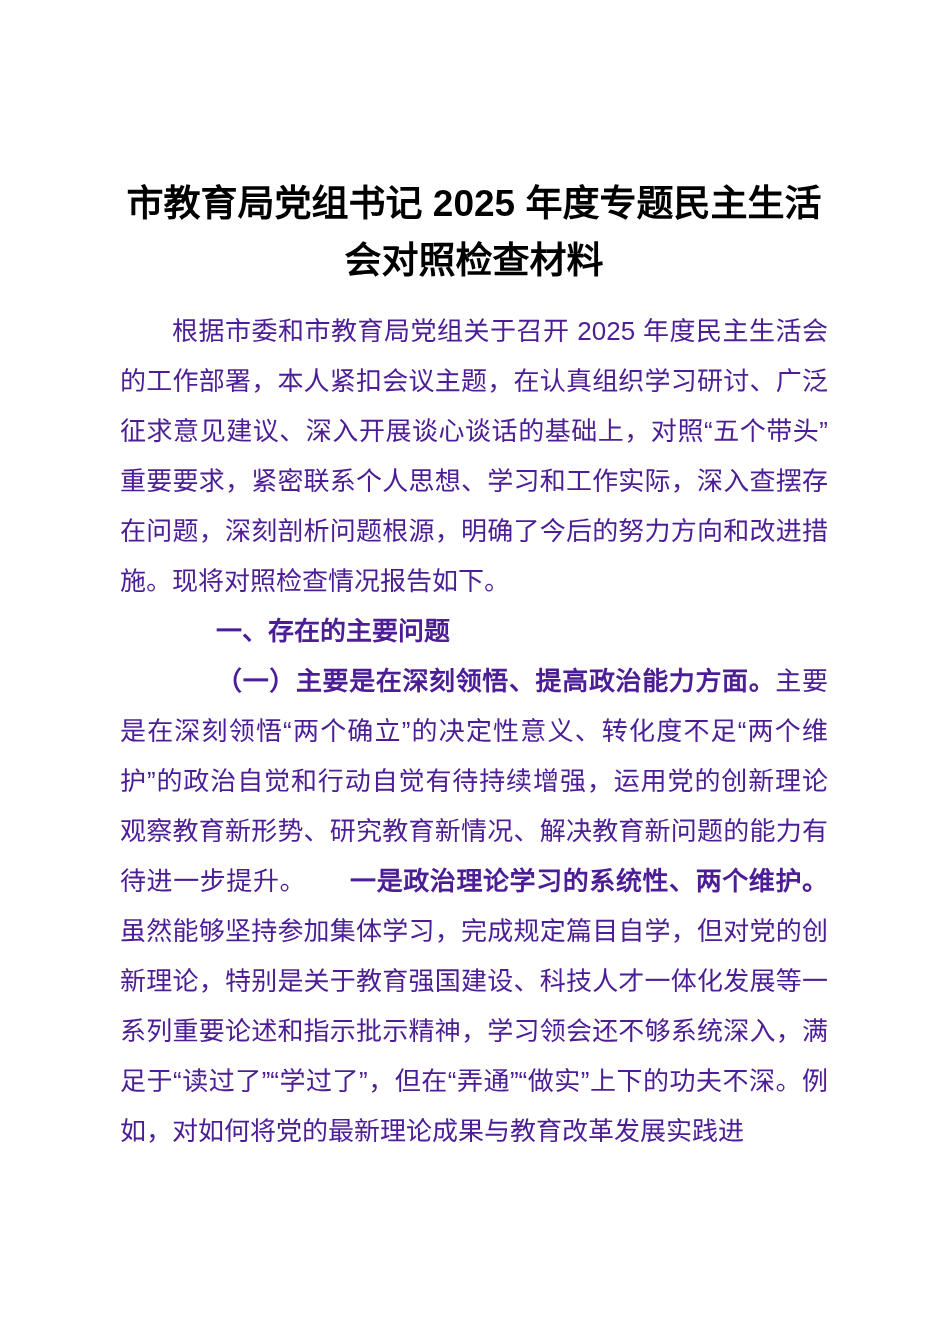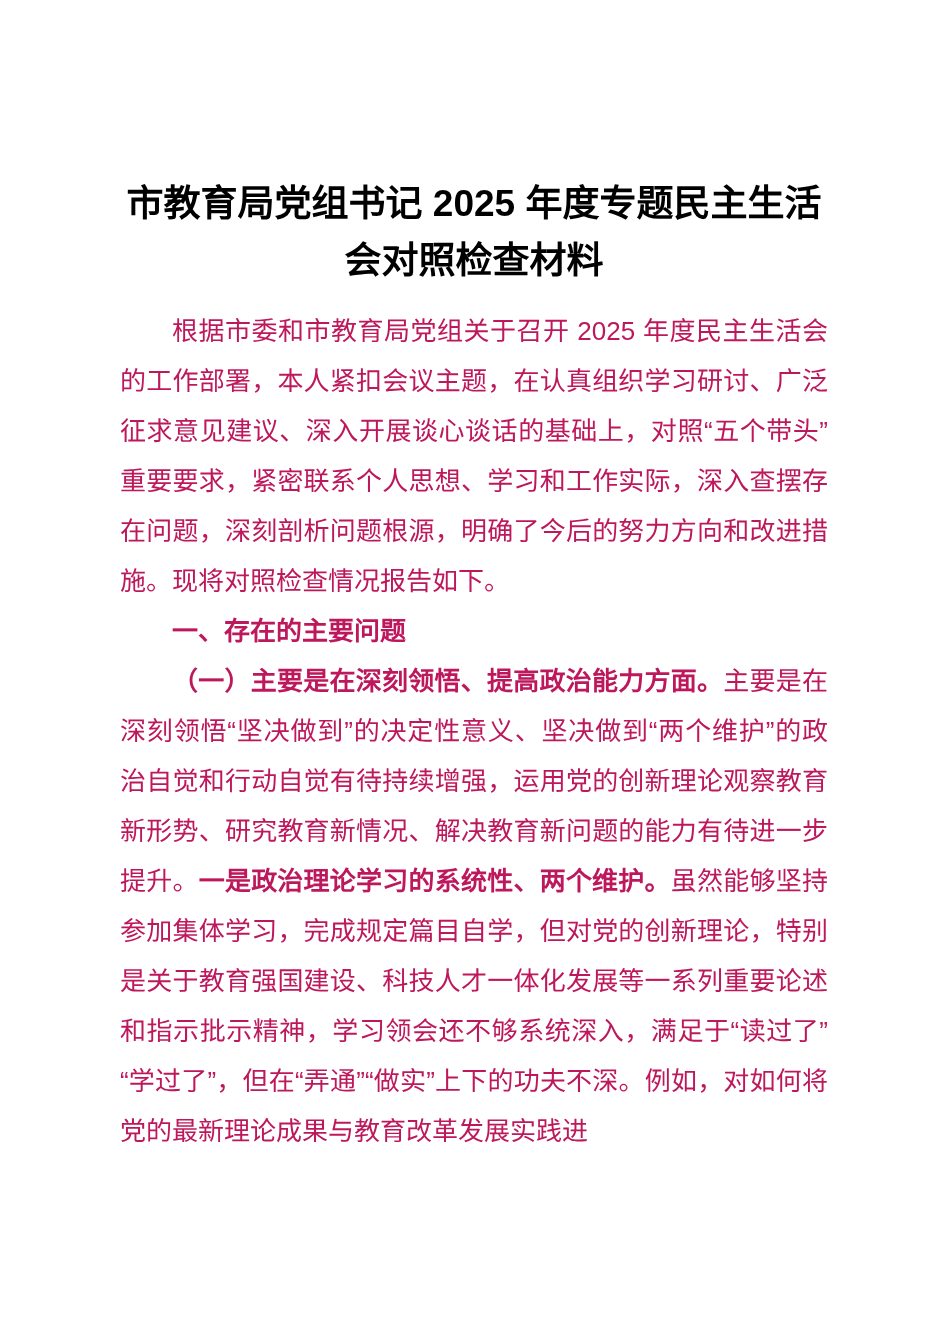--- a/index.html
+++ b/index.html
@@ -29,33 +29,34 @@
     text-align: center;
     color: #000000;
     letter-spacing: 0;
   }
   .doc-body .para {
     margin: 0;
     font-size: 26px;
     line-height: 50px;
     text-align: justify;
     text-indent: 2em;
-    color: #be185d;
+    color: #4c1d95;
     font-weight: 400;
   }
   .doc-body .para.heading {
     font-weight: 700;
   }
   .doc-body .run-bold {
     font-weight: 700;
+    margin-left: 44px;
   }
 </style>
 </head>
 <body>
 
 <div class="page">
   <h1 class="doc-title">市教育局党组书记 2025 年度专题民主生活会对照检查材料</h1>
   <div class="doc-body">
       <p class="para"><span>根据市委和市教育局党组关于召开 2025 年度民主生活会的工作部署，本人紧扣会议主题，在认真组织学习研讨、广泛征求意见建议、深入开展谈心谈话的基础上，对照“五个带头”重要要求，紧密联系个人思想、学习和工作实际，深入查摆存在问题，深刻剖析问题根源，明确了今后的努力方向和改进措施。现将对照检查情况报告如下。</span></p>
       <p class="para heading"><span class="run-bold">一、存在的主要问题</span></p>
-      <p class="para"><span class="run-bold">（一）主要是在深刻领悟、提高政治能力方面。</span><span>主要是在深刻领悟“坚决做到”的决定性意义、坚决做到“两个维护”的政治自觉和行动自觉有待持续增强，运用党的创新理论观察教育新形势、研究教育新情况、解决教育新问题的能力有待进一步提升。</span><span class="run-bold">一是政治理论学习的系统性、两个维护。</span><span>虽然能够坚持参加集体学习，完成规定篇目自学，但对党的创新理论，特别是关于教育强国建设、科技人才一体化发展等一系列重要论述和指示批示精神，学习领会还不够系统深入，满足于“读过了”“学过了”，但在“弄通”“做实”上下的功夫不深。例如，对如何将党的最新理论成果与教育改革发展实践进</span></p>
+      <p class="para"><span class="run-bold">（一）主要是在深刻领悟、提高政治能力方面。</span><span>主要是在深刻领悟“两个确立”的决定性意义、转化度不足“两个维护”的政治自觉和行动自觉有待持续增强，运用党的创新理论观察教育新形势、研究教育新情况、解决教育新问题的能力有待进一步提升。</span><span class="run-bold">一是政治理论学习的系统性、两个维护。</span><span>虽然能够坚持参加集体学习，完成规定篇目自学，但对党的创新理论，特别是关于教育强国建设、科技人才一体化发展等一系列重要论述和指示批示精神，学习领会还不够系统深入，满足于“读过了”“学过了”，但在“弄通”“做实”上下的功夫不深。例如，对如何将党的最新理论成果与教育改革发展实践进</span></p>
     </div>
 </div>
 
 </body></html>

